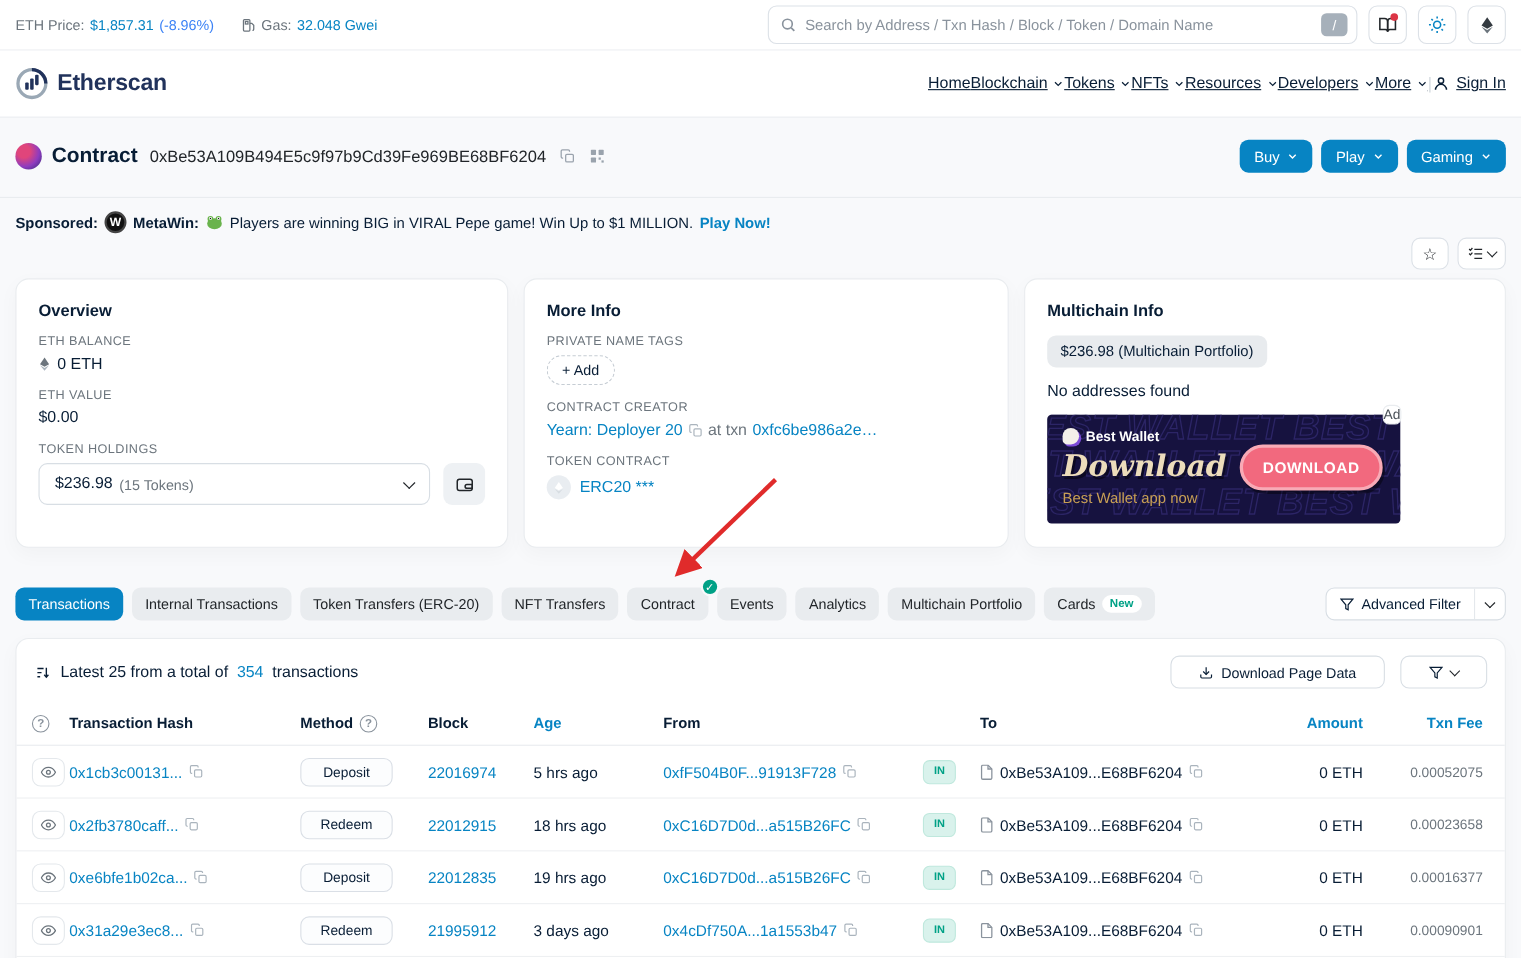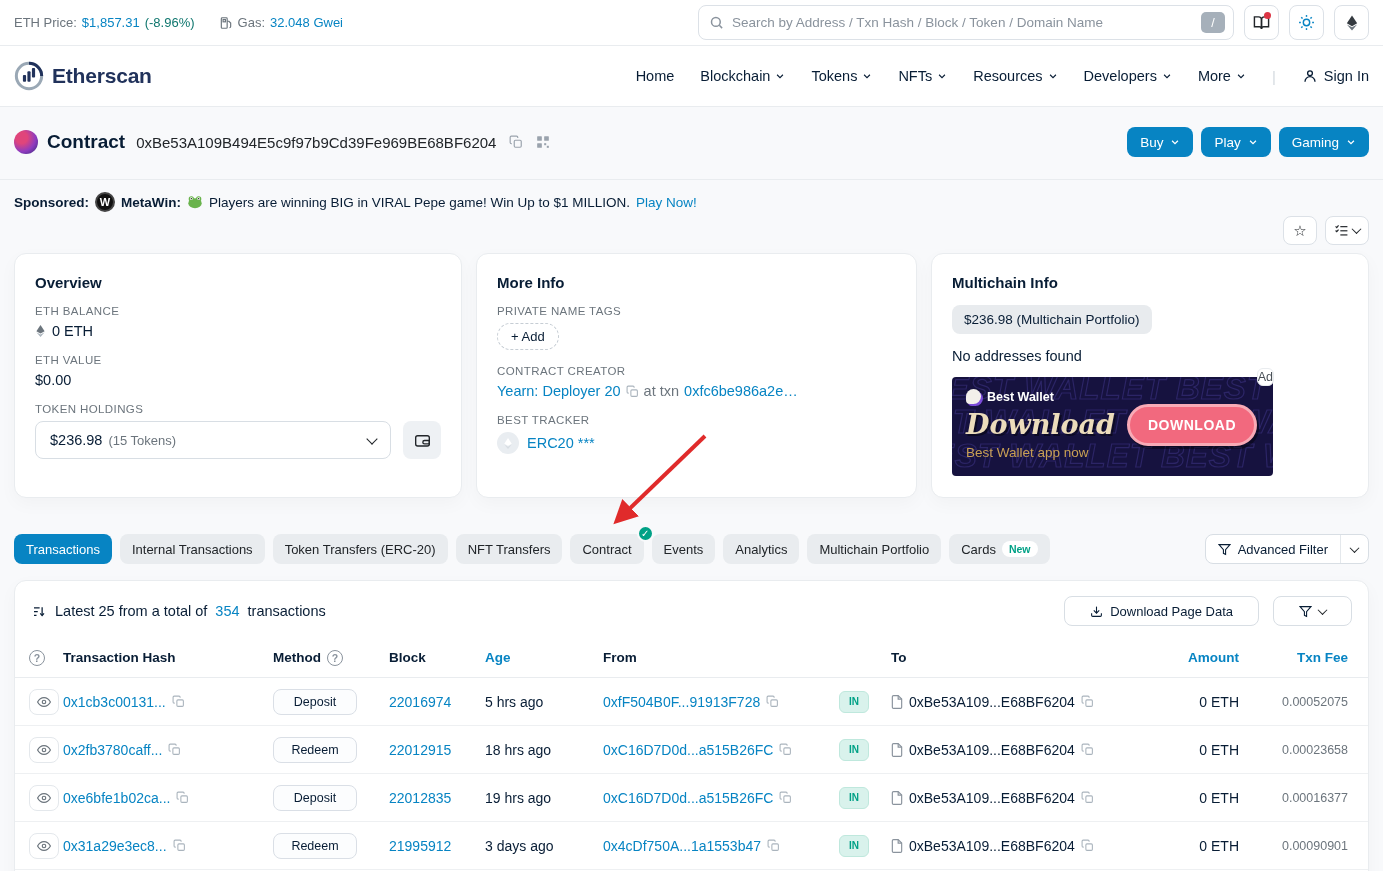--- a/index.html
+++ b/index.html
@@ -25,21 +25,21 @@
     display:flex; align-items:center; justify-content:center; font-size:12.5px; }
   .iconbtn { width:35px; height:35px; background:#fff; border:1px solid #dce1e7; border-radius:8px;
     display:flex; align-items:center; justify-content:center; position:relative; cursor:pointer; }
   .reddot { position:absolute; top:6px; right:7px; width:7px; height:7px; border-radius:50%; background:#dc3545; }
 
   
   .siteheader { height:61px; background:#fff; border-bottom:1px solid #e9ecef;
     display:flex; align-items:center; padding:0 14px; }
   .brand { display:flex; align-items:center; gap:8px; }
   .brandname { font-size:21px; font-weight:700; color:#21325b; letter-spacing:-.2px; }
-  .nav { margin-left:auto; display:flex; align-items:center; gap:26px; font-size:14.5px; }
+  .nav { margin-left:auto; display:flex; align-items:center; font-size:14.5px;text-decoration:underline; }
   .navitem { display:flex; align-items:center; gap:5px; color:#081d35; cursor:pointer; }
   .navdiv { color:#d4dadf; font-size:15px; }
   .signin { display:flex; align-items:center; gap:6px; cursor:pointer; }
 
   
   .main { padding:0 14px; position:relative; }
   .hero { margin-top:18px; height:34px; display:flex; align-items:center; gap:9px; }
   .blockie { width:24px; height:24px; border-radius:50%;
     background:radial-gradient(circle at 32% 32%, #e0457b 25%, #8f3bbf 60%, #2e2a72 100%); }
   .herotitle { font-size:19px; font-weight:700; }
@@ -48,21 +48,21 @@
   .heroactions { margin-left:auto; display:flex; gap:8px; }
   .bluebtn { height:30px; background:#0784c3; color:#fff; border:none; border-radius:8px;
     padding:0 13px; font-size:13.5px; display:flex; align-items:center; gap:7px; cursor:pointer;
     font-family:"Liberation Sans",sans-serif; }
   .herodivider { border-bottom:1px solid #e9ecef; margin:20px -14px 0; }
 
   .sponsored { margin-top:10px; height:24px; display:flex; align-items:center; gap:6px; font-size:13.5px; }
   .sponsored b { font-weight:700; }
   .mwlogo { width:20px; height:20px; border-radius:50%; background:#111; color:#fff; font-weight:700;
     font-size:11px; display:flex; align-items:center; justify-content:center; border:2px solid #444; }
-  .playnow { color:#0784c3; font-weight:400; }
+  .playnow { color:#0784c3; font-weight:700; }
 
   .toolsrow { margin-top:2px; height:30px; display:flex; justify-content:flex-end; gap:8px; }
   .toolbtn { height:29px; min-width:34px; padding:0 8px; background:#fff; border:1px solid #dce1e7;
     border-radius:8px; display:flex; align-items:center; justify-content:center; gap:4px;
     cursor:pointer; color:#212529; font-size:15px; }
 
   
   .cards { margin-top:7px; display:flex; gap:14px; }
   .card { background:#fff; border:1px solid #e9ecef; border-radius:12px; height:245px;
     box-shadow:0 6px 18px rgba(0,0,0,.03); padding:20px; }
@@ -166,21 +166,21 @@
   
   .overlay { position:absolute; left:0; top:0; width:1383px; height:871px; pointer-events:none; z-index:60; }
 </style>
 </head>
 <body>
 
 <div class="topbar">
   <div class="grp">
     <span class="gray">ETH Price:</span>
     <a class="blue">$1,857.31</a>
-    <span style="color:#0f766e">(-8.96%)</span>
+    <span style="color:#3b82f6">(-8.96%)</span>
   </div>
   <div class="grp gasgrp">
     <span class="gray">
       <svg width="14" height="14" viewBox="0 0 24 24" fill="none" stroke="currentColor" stroke-width="2">
           <rect x="4" y="3" width="10" height="18" rx="1.5"></rect>
           <rect x="7" y="6" width="4" height="4"></rect>
           <path d="M14 9h3l3 3v6a2 2 0 0 1-2 2"></path>
         </svg>
     </span>
     <span class="gray">Gas:</span>
@@ -413,21 +413,21 @@
             <svg width="13" height="13" viewBox="0 0 24 24" fill="none" stroke="currentColor" stroke-width="2">
                 <rect x="9" y="9" width="12" height="12" rx="2"></rect>
                 <path d="M5 15H4a2 2 0 0 1-2-2V4a2 2 0 0 1 2-2h9a2 2 0 0 1 2 2v1"></path>
               </svg>
           </span>
           <span class="gray">at txn</span>
           <a class="blue">0xfc6be986a2e…</a>
         </div>
       </div>
       <div class="sect">
-        <div class="lbl">BEST TRACKER</div>
+        <div class="lbl">TOKEN CONTRACT</div>
         <div class="tokline">
           <span class="tokcircle">
             <svg width="10" height="13" viewBox="0 0 24 28">
                 <path d="M12 1 3 14.5l9 5 9-5z" fill="#fff"></path>
                 <path d="M3 16.5 12 27l9-10.5-9 5z" fill="#d7dde2"></path>
               </svg>
           </span>
           <a class="blue">ERC20 ***</a>
         </div>
       </div>

